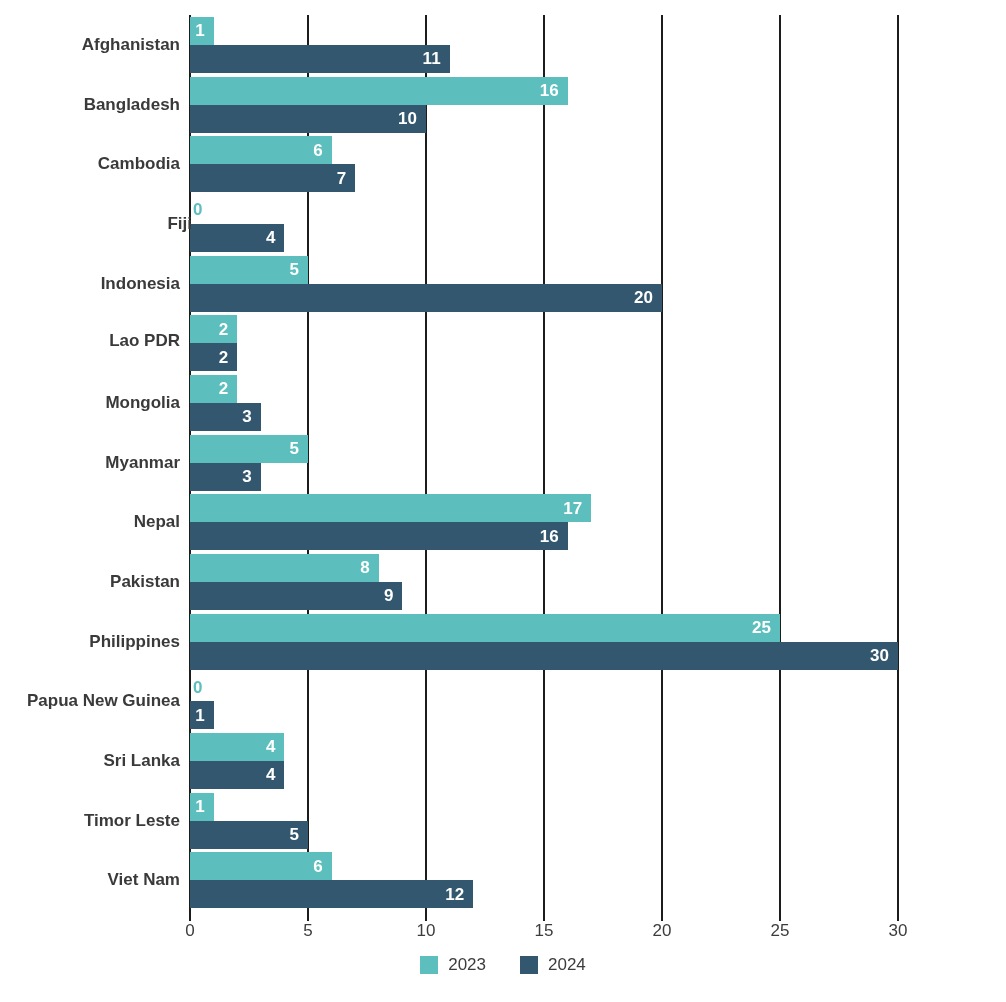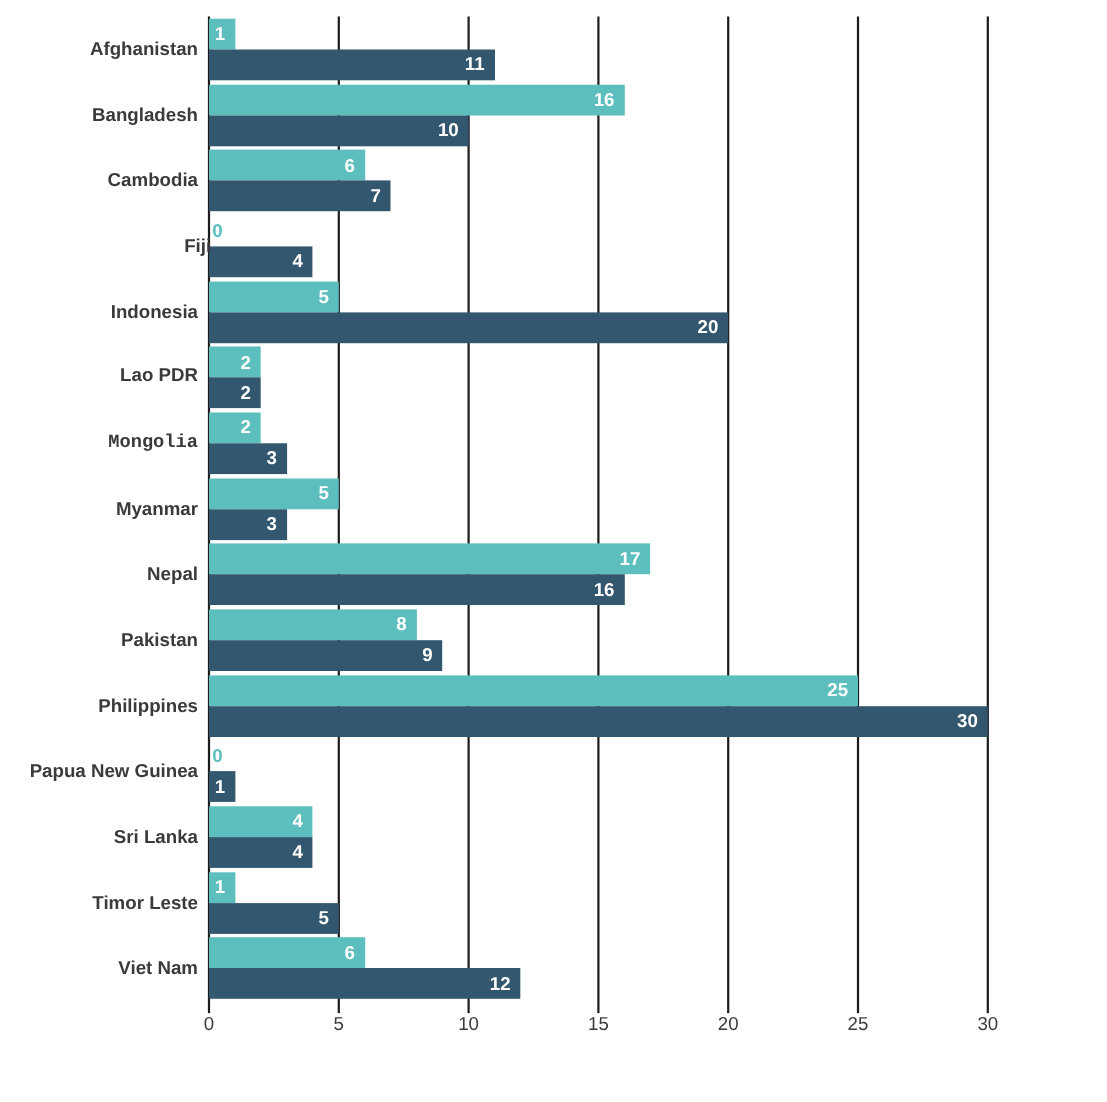--- a/index.html
+++ b/index.html
@@ -252,21 +252,21 @@
       </div>
   </div>
 
   <div id="cat-labels">
       <div class="cat-label" style="top: 34.8333px;">Afghanistan</div>
       <div class="cat-label" style="top: 94.5px;">Bangladesh</div>
       <div class="cat-label" style="top: 154.167px;">Cambodia</div>
       <div class="cat-label" style="top: 213.833px; margin-left: 12px;">Fiji</div>
       <div class="cat-label" style="top: 273.5px;">Indonesia</div>
       <div class="cat-label" style="top: 331px;">Lao PDR</div>
-      <div class="cat-label" style="top: 392.833px; font-family: Liberation Mono, monospace;">Mongolia</div>
+      <div class="cat-label" style="top: 392.833px;">Mongolia</div>
       <div class="cat-label" style="top: 452.5px;">Myanmar</div>
       <div class="cat-label" style="top: 512.167px;">Nepal</div>
       <div class="cat-label" style="top: 571.833px;">Pakistan</div>
       <div class="cat-label" style="top: 631.5px;">Philippines</div>
       <div class="cat-label" style="top: 691.167px;">Papua New Guinea</div>
       <div class="cat-label" style="top: 750.833px;">Sri Lanka</div>
       <div class="cat-label" style="top: 810.5px;">Timor Leste</div>
       <div class="cat-label" style="top: 870.167px;">Viet Nam</div>
     </div>
 
@@ -283,14 +283,24 @@
   <div class="tick-labels" id="tick-labels">
       <div class="tick-label" style="left: 0px;">0</div>
       <div class="tick-label" style="left: 118px;">5</div>
       <div class="tick-label" style="left: 236px;">10</div>
       <div class="tick-label" style="left: 354px;">15</div>
       <div class="tick-label" style="left: 472px;">20</div>
       <div class="tick-label" style="left: 590px;">25</div>
       <div class="tick-label" style="left: 708px;">30</div>
     </div>
 
+  <div class="legend" id="legend">
+      <div class="legend-item">
+        <span class="legend-swatch" style="background: rgb(92, 191, 189);"></span>
+        <span class="legend-label">2023</span>
+      </div>
+      <div class="legend-item">
+        <span class="legend-swatch" style="background: rgb(51, 87, 111);"></span>
+        <span class="legend-label">2024</span>
+      </div>
+    </div>
 
 </div>
 
 </body></html>

